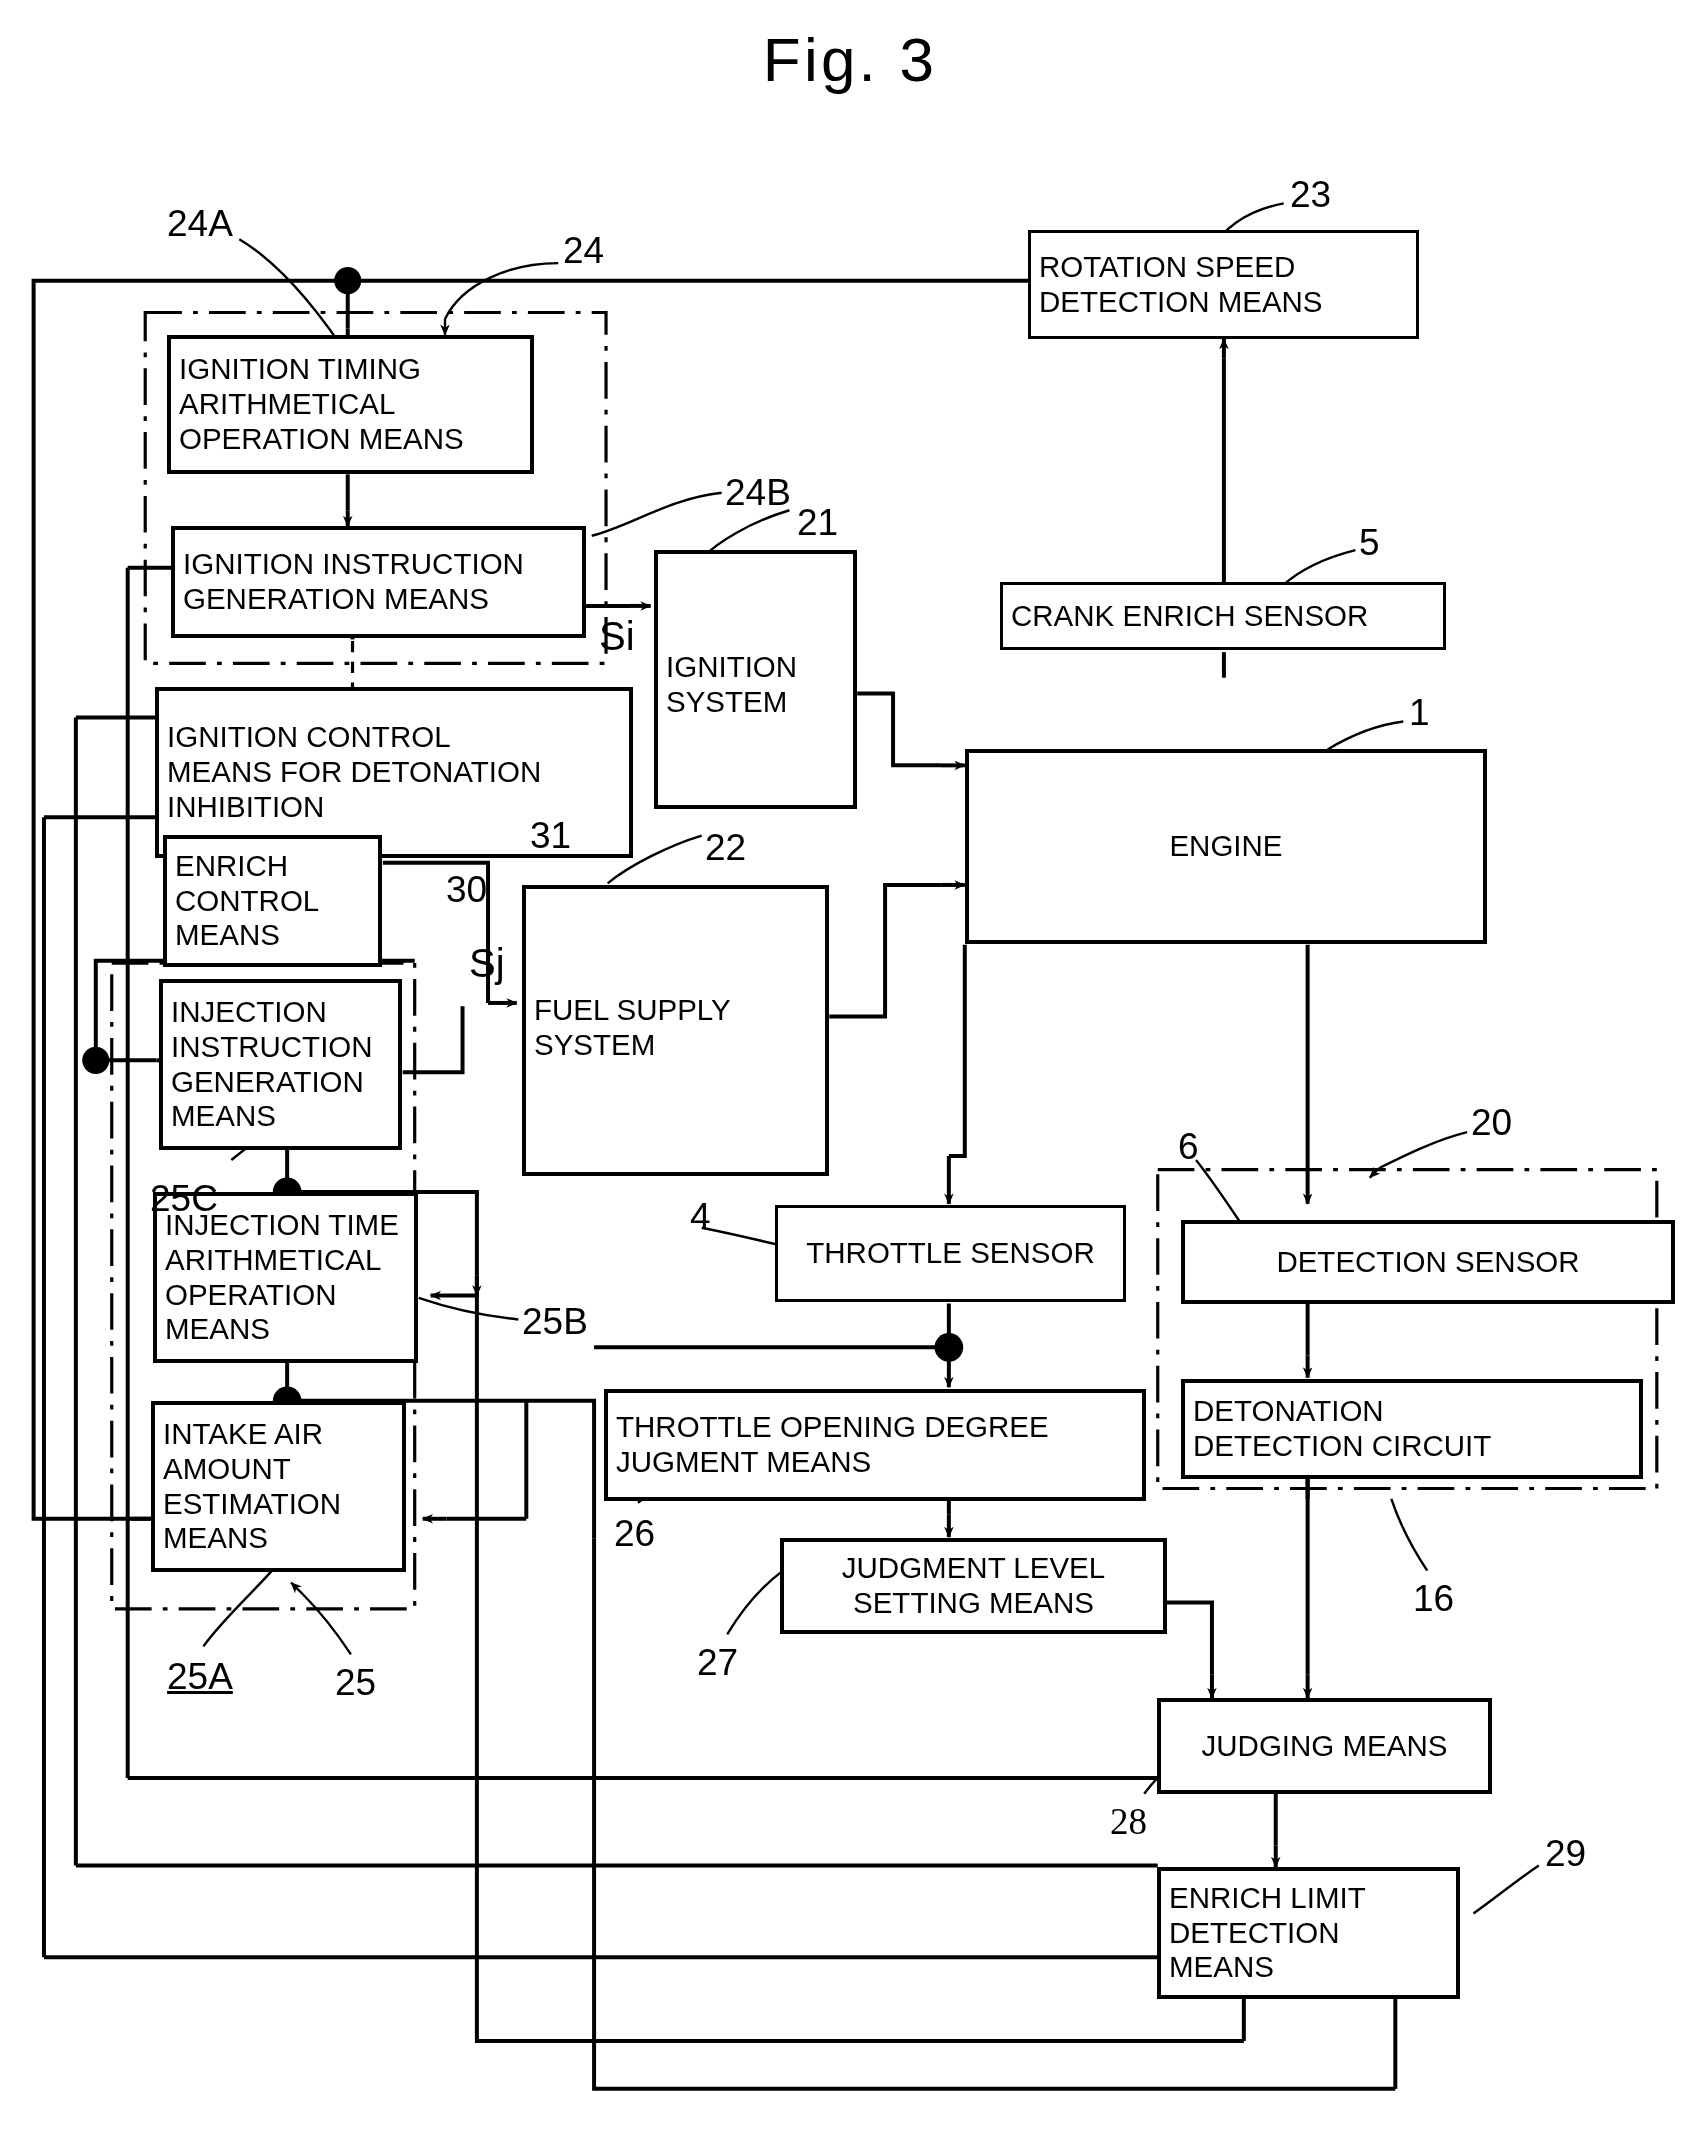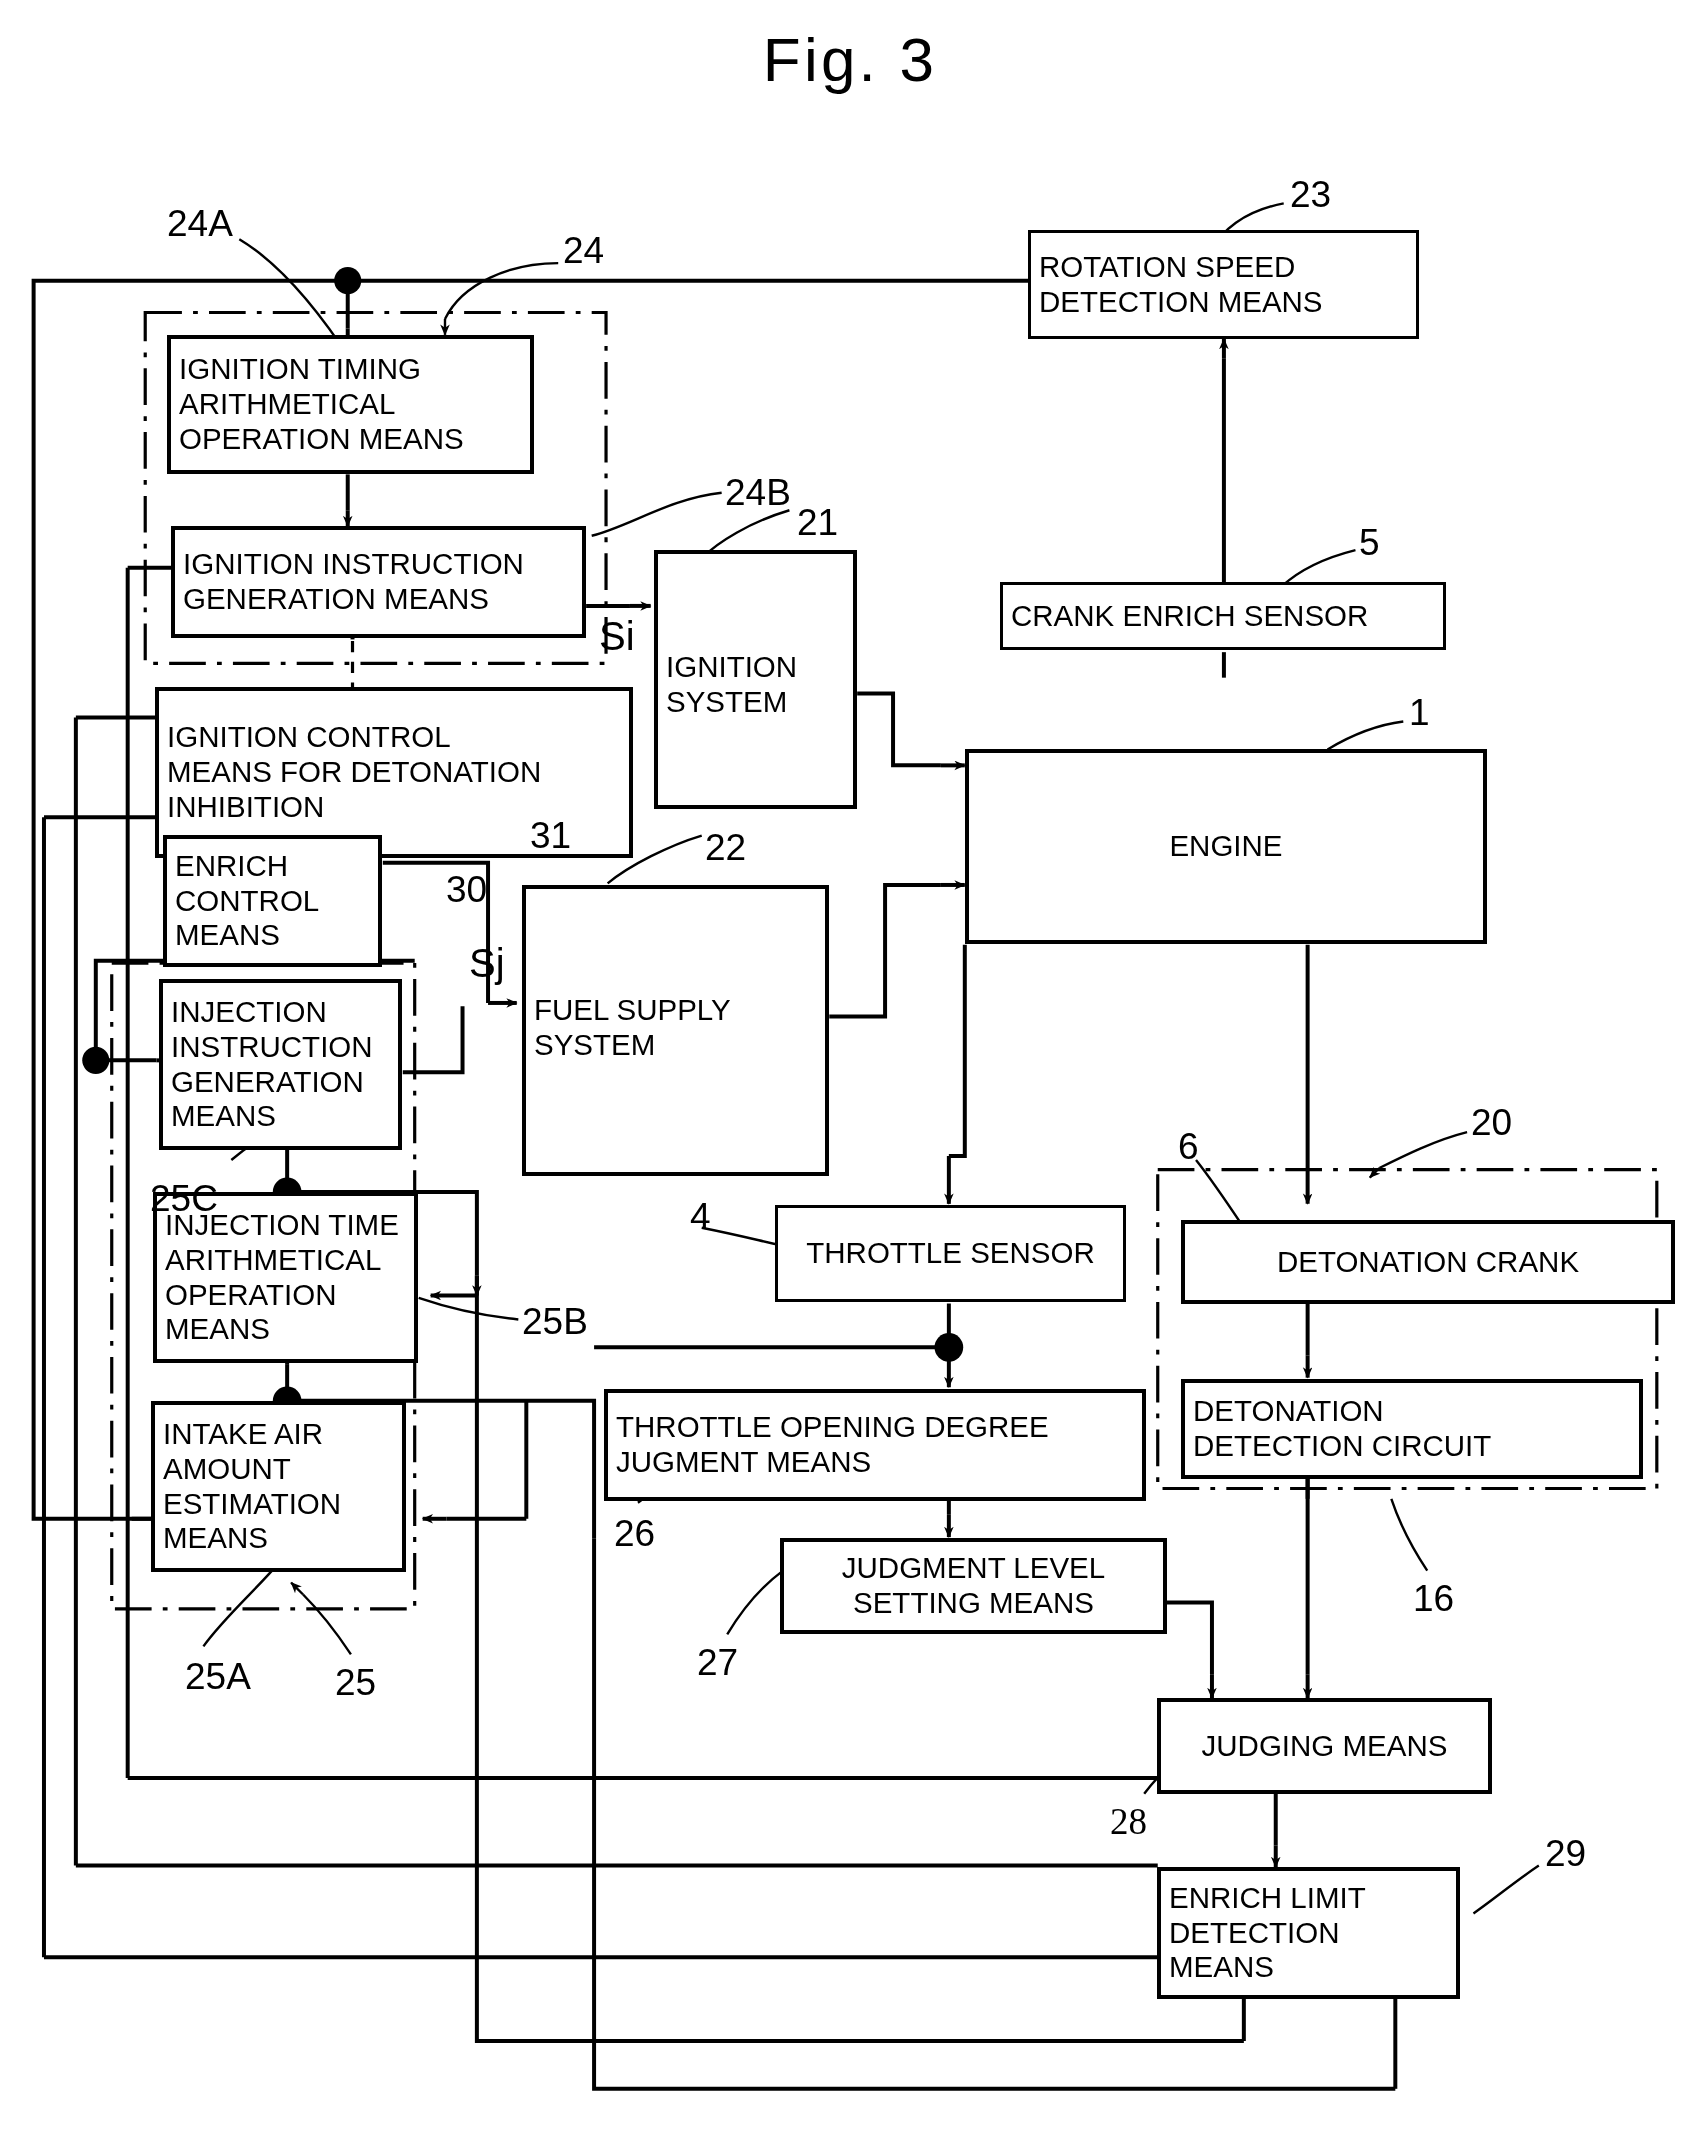--- a/index.html
+++ b/index.html
@@ -250,41 +250,41 @@
   <div class="blk ctr" style="left:965px;top:749px;width:522px;height:195px;">ENGINE</div>
 
   <div class="blk ctr thin" style="left:775px;top:1205px;width:351px;height:97px;">THROTTLE SENSOR</div>
 
   <div class="blk lft" style="left:604px;top:1389px;width:542px;height:112px;">THROTTLE OPENING DEGREE
 JUGMENT MEANS</div>
 
   <div class="blk ctr" style="left:780px;top:1538px;width:387px;height:96px;">JUDGMENT LEVEL
 SETTING MEANS</div>
 
-  <div class="blk ctr" style="left:1181px;top:1220px;width:494px;height:84px;">DETONATION CRANK</div>
+  <div class="blk ctr" style="left:1181px;top:1220px;width:494px;height:84px;">DETECTION SENSOR</div>
 
   <div class="blk lft" style="left:1181px;top:1379px;width:462px;height:100px;">DETONATION
 DETECTION CIRCUIT</div>
 
   <div class="blk ctr" style="left:1157px;top:1698px;width:335px;height:96px;">JUDGING MEANS</div>
 
   <div class="blk lft" style="left:1157px;top:1867px;width:303px;height:132px;">ENRICH LIMIT
 DETECTION
 MEANS</div>
 
   <div class="ref" style="left:167px;top:203px;">24A</div>
   <div class="ref" style="left:563px;top:230px;">24</div>
   <div class="ref" style="left:725px;top:472px;">24B</div>
   <div class="ref" style="left:797px;top:502px;">21</div>
   <div class="ref" style="left:530px;top:815px;">31</div>
   <div class="ref" style="left:446px;top:869px;">30</div>
   <div class="ref" style="left:705px;top:827px;">22</div>
   <div class="ref" style="left:150px;top:1178px;">25C</div>
   <div class="ref" style="left:522px;top:1301px;">25B</div>
-  <div class="ref" style="left:185px;top:1656px;">25A</div>
+  <div class="ref" style="left:167px;top:1656px;text-decoration:underline;">25A</div>
   <div class="ref" style="left:335px;top:1662px;">25</div>
   <div class="ref" style="left:614px;top:1513px;">26</div>
   <div class="ref" style="left:697px;top:1642px;">27</div>
   <div class="ref" style="left:690px;top:1196px;">4</div>
   <div class="ref" style="left:1290px;top:174px;">23</div>
   <div class="ref" style="left:1359px;top:522px;">5</div>
   <div class="ref" style="left:1409px;top:692px;">1</div>
   <div class="ref" style="left:1471px;top:1102px;">20</div>
   <div class="ref" style="left:1178px;top:1126px;">6</div>
   <div class="ref" style="left:1413px;top:1578px;">16</div>

